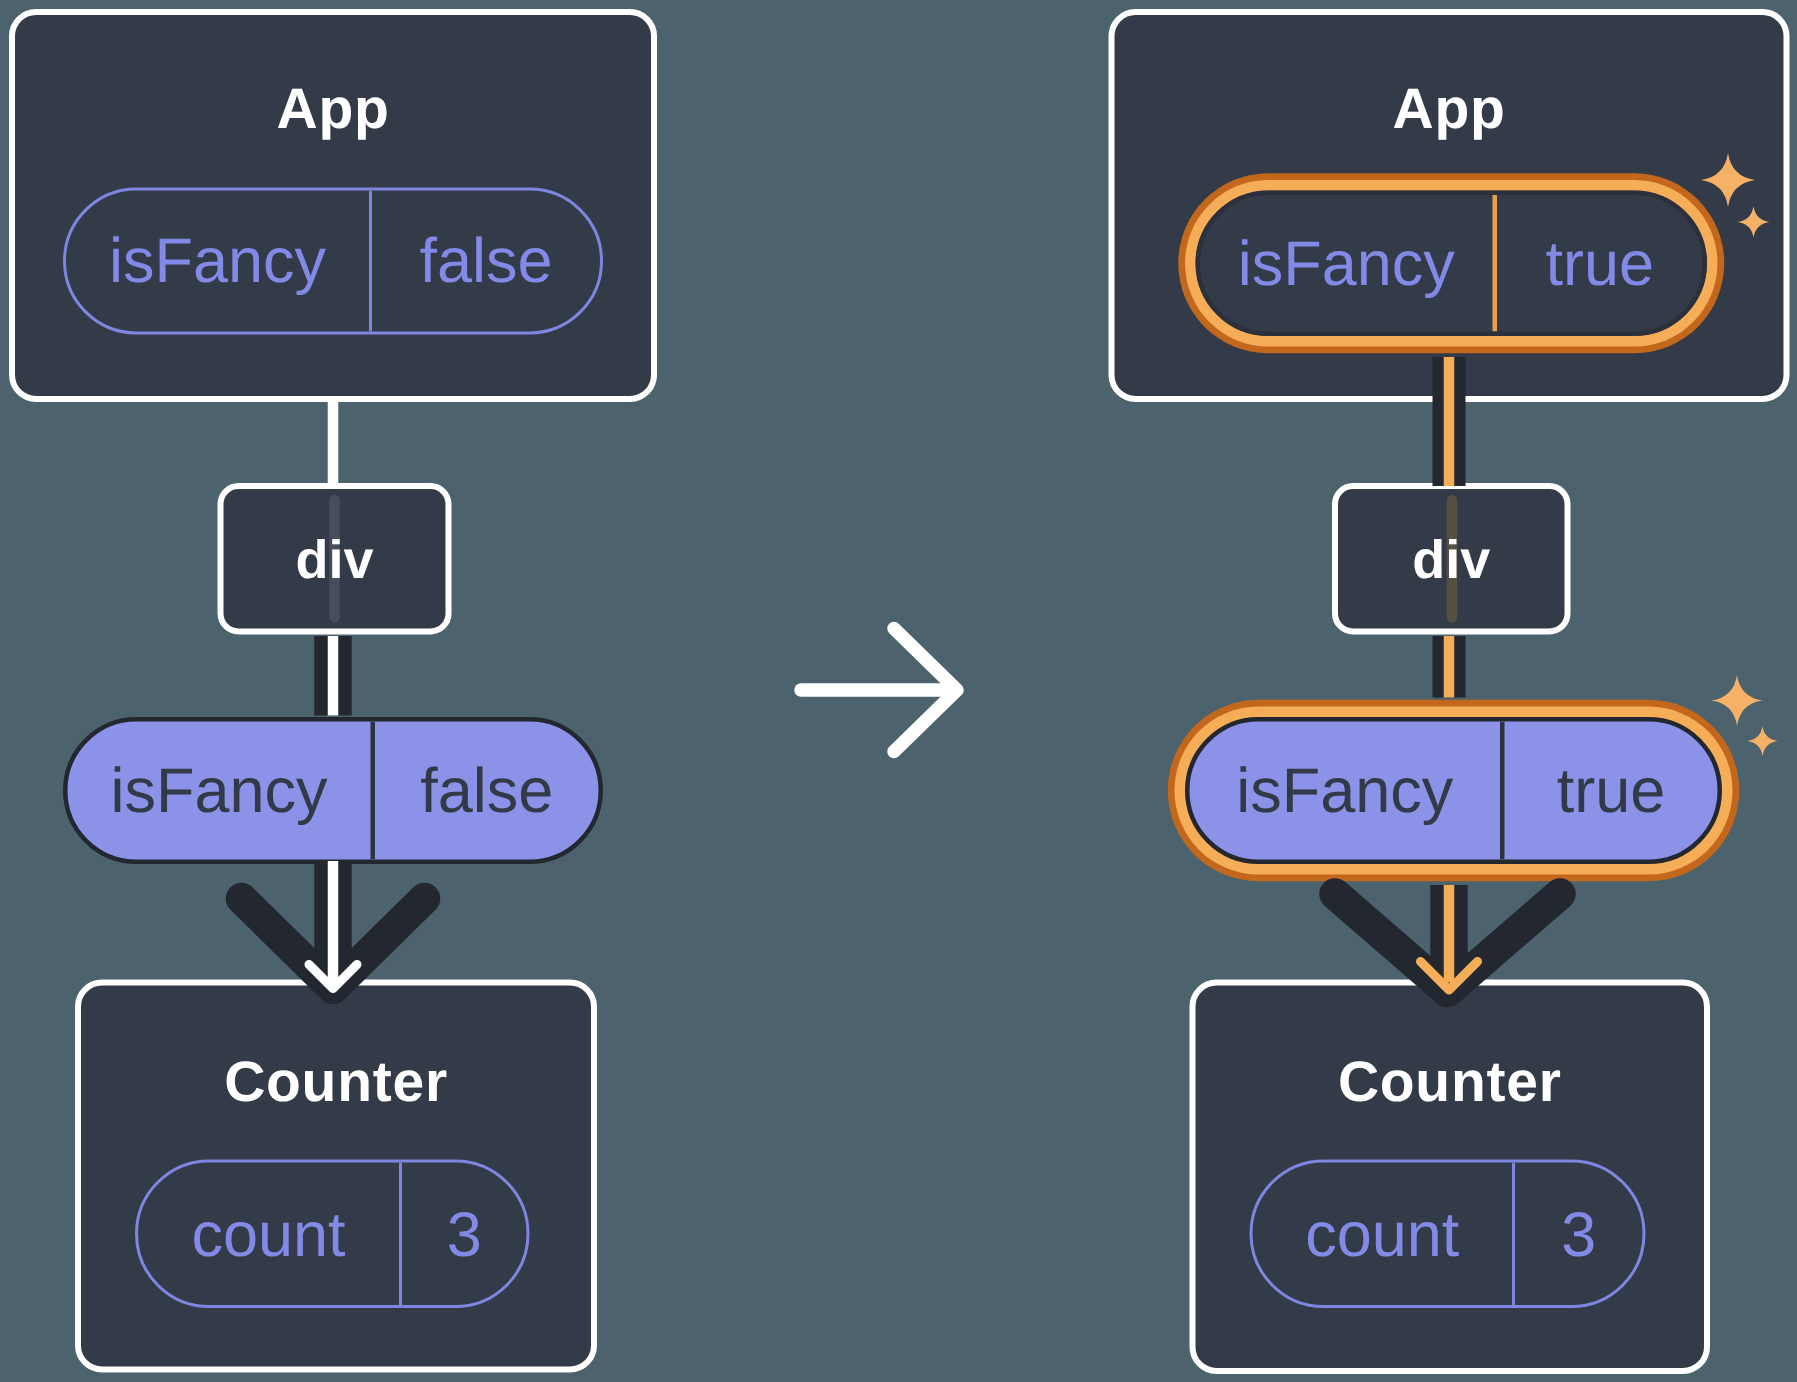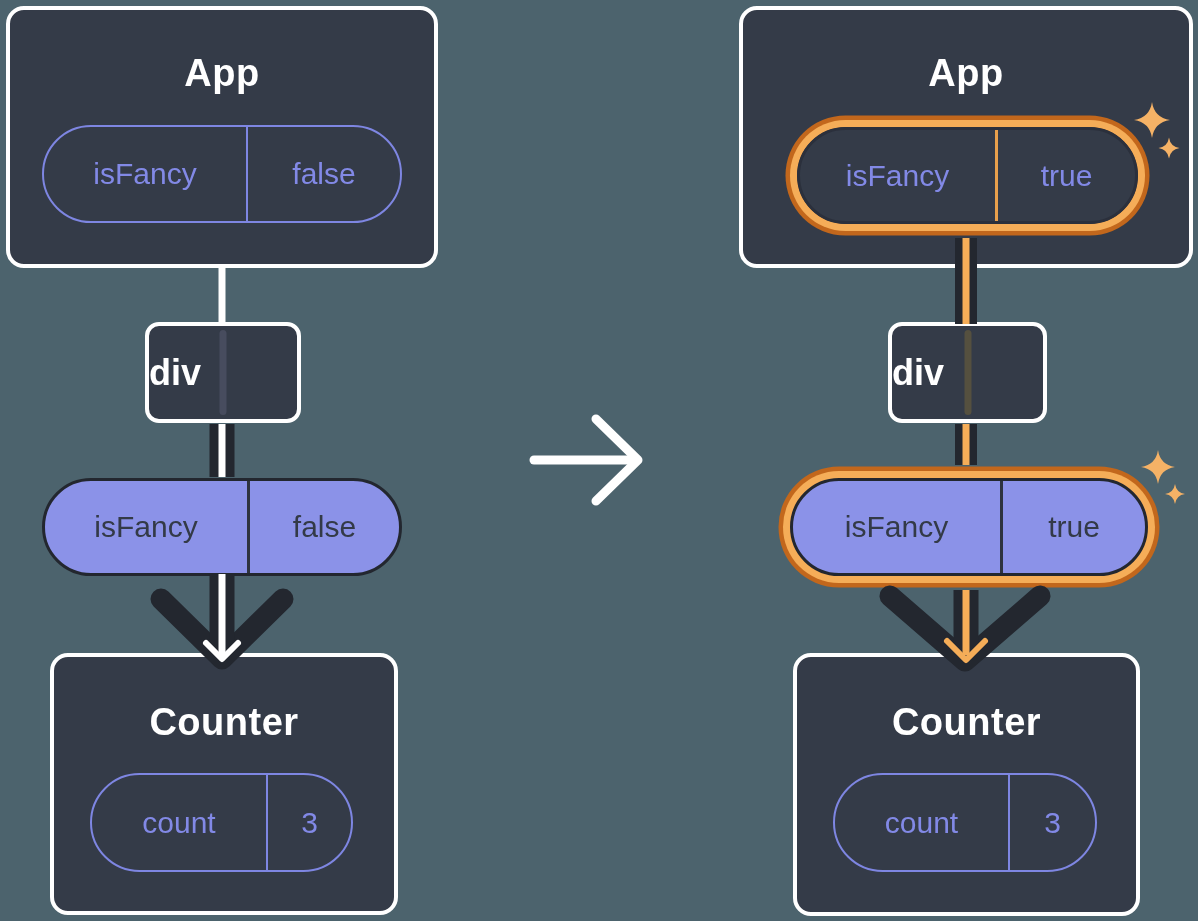--- a/index.html
+++ b/index.html
@@ -14,31 +14,31 @@
     position:absolute;background:#343b48;border:4px solid #ffffff;
     box-sizing:border-box;
   }
   .box{border-radius:18px;padding-left:40px;}
   .smallbox{border-radius:14px;}
   .node-title{
     position:absolute;left:0;right:0;text-align:center;
     color:#ffffff;font-size:38px;font-weight:600;letter-spacing:.5px;
   }
   .divnode{
-    display:flex;align-items:center;justify-content:flex-start;
+    display:flex;align-items:center;justify-content:center;
     color:#ffffff;font-size:36px;font-weight:600;
   }
   .divnode .lbl{position:relative;z-index:1;}
   .ghost{
     position:absolute;left:50%;top:4px;bottom:4px;width:7px;
     transform:translateX(-50%);border-radius:4px;z-index:0;
   }
   .pill{
     position:absolute;display:flex;box-sizing:border-box;
-    border-radius:999px;font-size:30px;overflow:hidden;
+    border-radius:999px;font-size:42px;overflow:hidden;
   }
   .cell{display:flex;align-items:center;justify-content:center;}
   .val{flex:1;}
   .pill-outline{border:2.5px solid #7e86e2;color:#8289e6;}
   .pill-outline .val{border-left:2.5px solid #7e86e2;}
   .pill-solid{background:#8b92e8;border:3px solid #23272f;color:#333a47;}
   .pill-solid .val{border-left:3px solid #2e333f;}
   .ring{box-shadow:0 0 0 7px #f5ad58,0 0 0 11.5px #c2671c;}
   .pill-outline.ring{border:3px solid #2b303c;}
   .pill-outline.ring .val{border-left:3px solid #e9a04c;}

